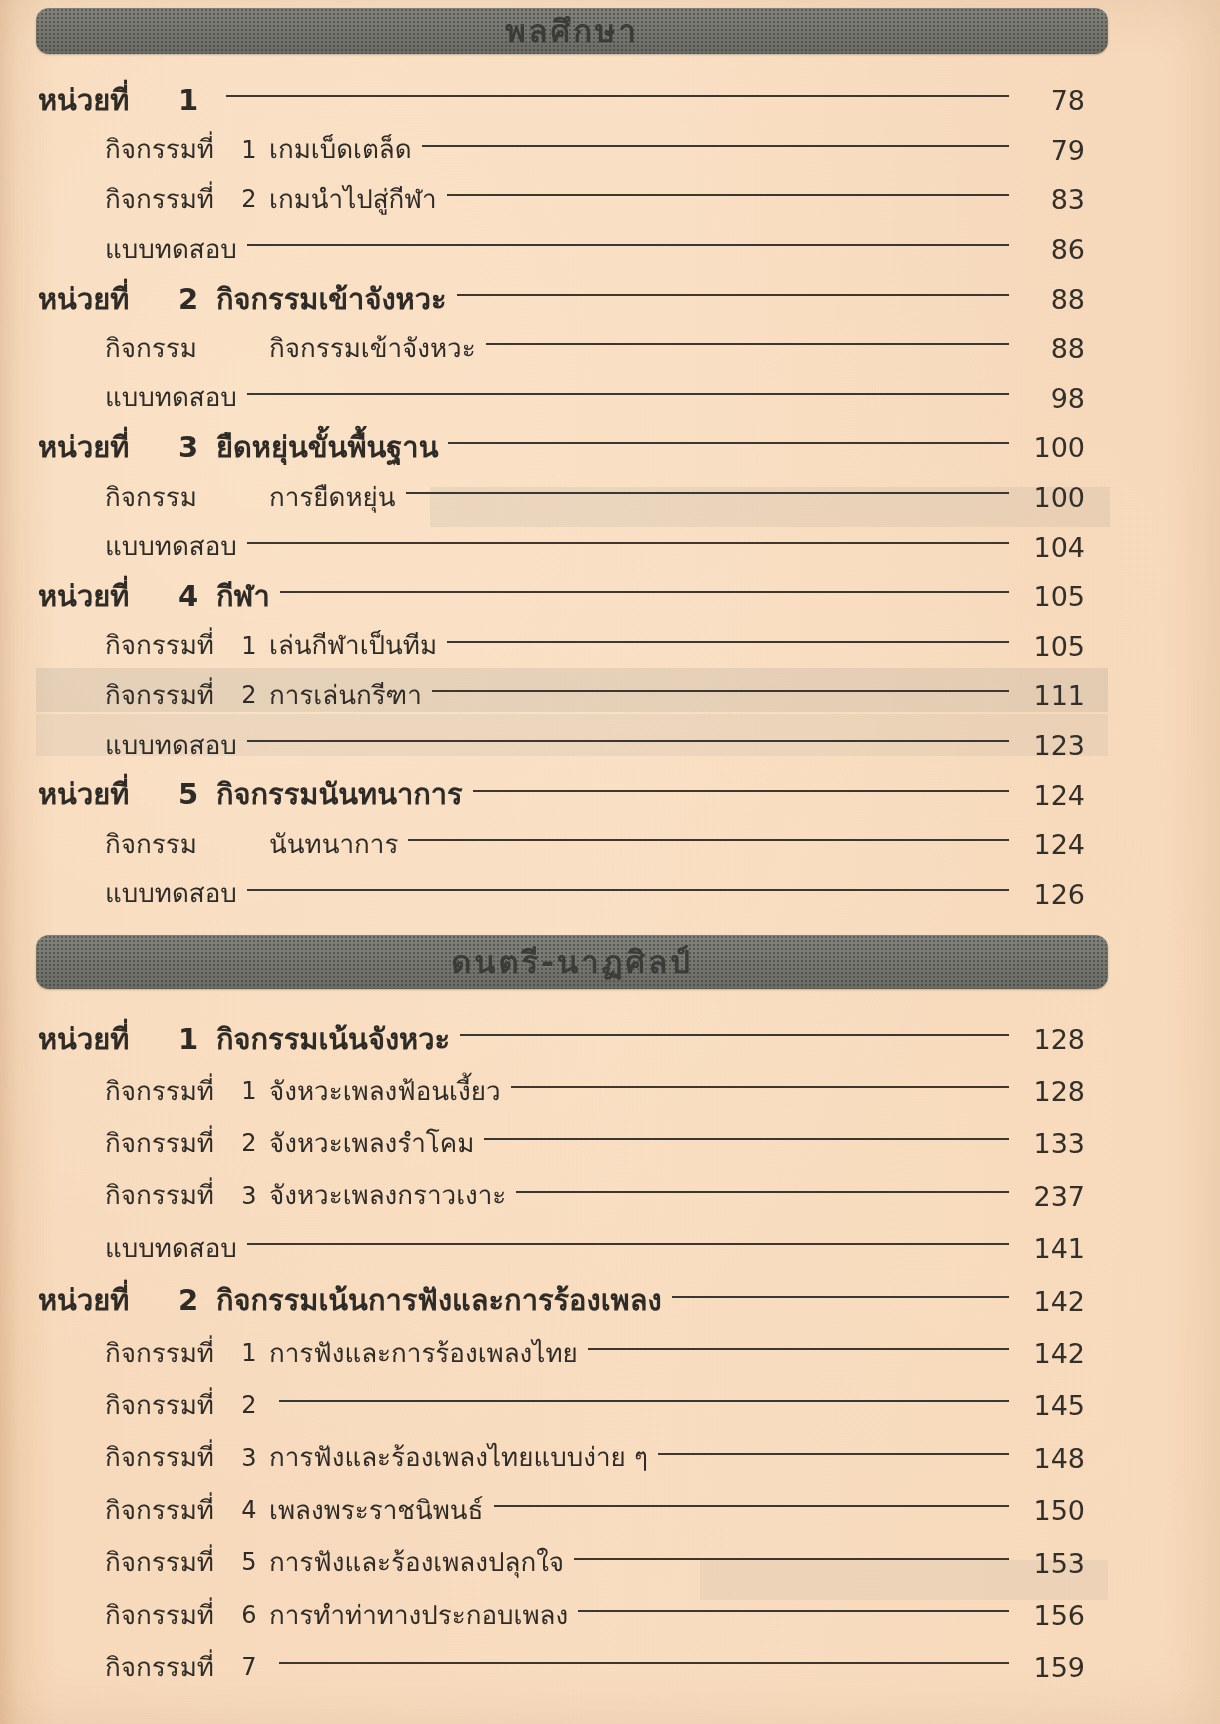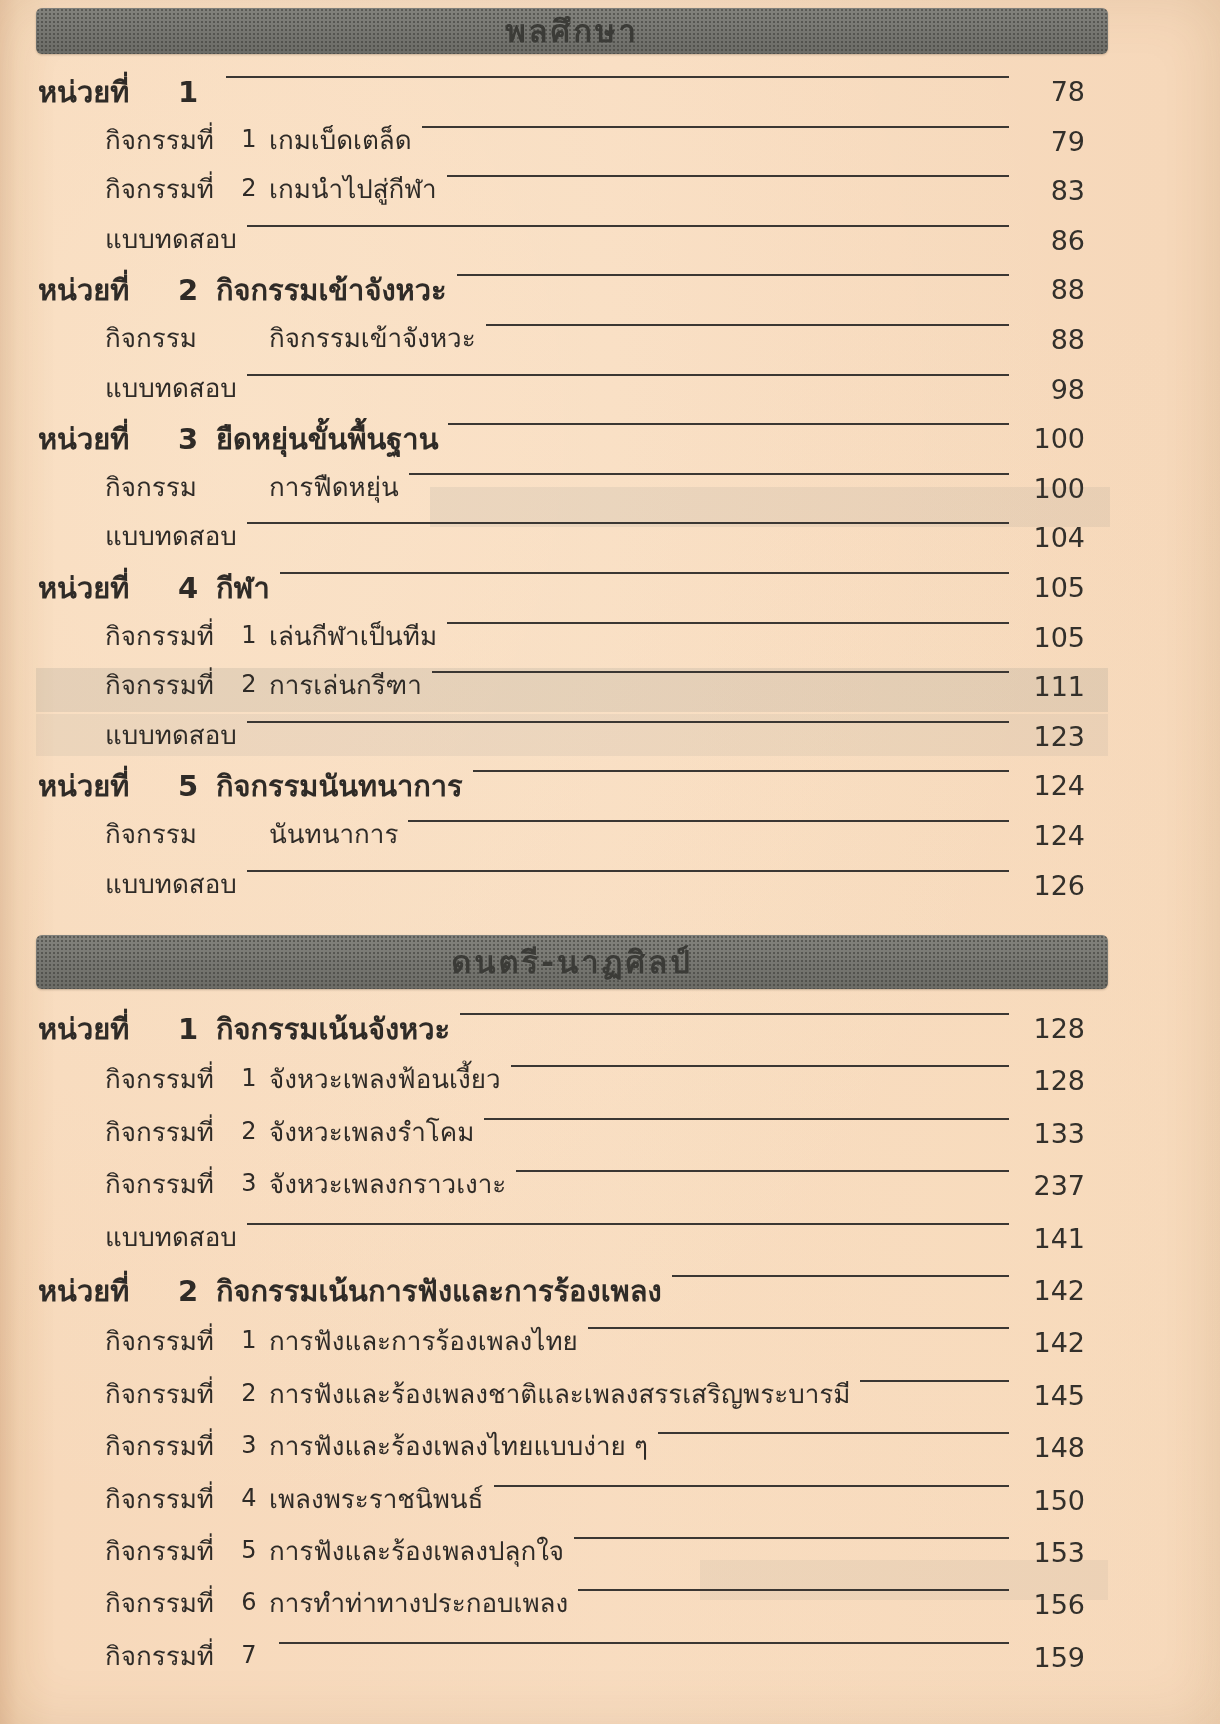--- a/index.html
+++ b/index.html
@@ -24,39 +24,39 @@
   .ghost-band{position:absolute; pointer-events:none;}
 
   .section-bar{
     position:absolute;
     left:36px; width:1072px;
     background-color:#74746e;
     background-image:
       radial-gradient(rgba(58,58,54,0.55) 1px, transparent 1.3px),
       linear-gradient(180deg, rgba(255,255,255,0.10), rgba(0,0,0,0.08));
     background-size:4px 4px, 100% 100%;
-    border-radius:6px;
+    border-radius:13px;
     display:flex; align-items:center; justify-content:center;
     box-shadow:0 1px 2px rgba(60,40,20,0.25);
   }
   .section-bar .bar-title{
     font-weight:bold;
     font-size:31px;
     letter-spacing:3px;
     color:#3b3b37;
     text-shadow:0 1px 0 rgba(255,255,255,0.08);
   }
   .bar-1{top:8px; height:46px;}
   .bar-2{top:935px; height:54px;}
 
   .rows{position:absolute; left:38px; width:1047px;}
   .rows-1{top:76px;}
   .rows-2{top:1013px;}
 
-  .row{display:flex; align-items:flex-start;}
+  .row{display:flex; align-items:center;}
   .rows-1 .row{height:49.6px;}
   .rows-2 .row{height:52.4px;}
   .row span{display:block; line-height:1.15; white-space:nowrap;}
 
   .row.unit{font-weight:bold; font-size:29px;}
   .row.unit .lbl{width:122px;}
   .row.unit .num{width:56px; text-align:center;}
 
   .row.activity{font-size:26px; padding-left:67px;}
   .row.activity .lbl{width:124px;}
@@ -140,21 +140,21 @@
       <div class="row unit">
         <span class="lbl">หน่วยที่</span>
         <span class="num">3</span>
         <span class="ttl">ยืดหยุ่นขั้นพื้นฐาน</span>
         <div class="leader"></div>
         <span class="pagenum">100</span>
       </div>
       <div class="row activity">
         <span class="lbl">กิจกรรม</span>
         <span class="num"></span>
-        <span class="ttl">การฟืดหยุ่น</span>
+        <span class="ttl">การยืดหยุ่น</span>
         <div class="leader"></div>
         <span class="pagenum">100</span>
       </div>
       <div class="row test">
         <span class="lbl">แบบทดสอบ</span>
         <div class="leader"></div>
         <span class="pagenum">104</span>
       </div>
       <div class="row unit">
         <span class="lbl">หน่วยที่</span>
@@ -250,21 +250,20 @@
       <div class="row activity">
         <span class="lbl">กิจกรรมที่</span>
         <span class="num">1</span>
         <span class="ttl">การฟังและการร้องเพลงไทย</span>
         <div class="leader"></div>
         <span class="pagenum">142</span>
       </div>
       <div class="row activity">
         <span class="lbl">กิจกรรมที่</span>
         <span class="num">2</span>
-        <span class="ttl">การฟังและร้องเพลงชาติและเพลงสรรเสริญพระบารมี</span>
         <div class="leader"></div>
         <span class="pagenum">145</span>
       </div>
       <div class="row activity">
         <span class="lbl">กิจกรรมที่</span>
         <span class="num">3</span>
         <span class="ttl">การฟังและร้องเพลงไทยแบบง่าย ๆ</span>
         <div class="leader"></div>
         <span class="pagenum">148</span>
       </div>

